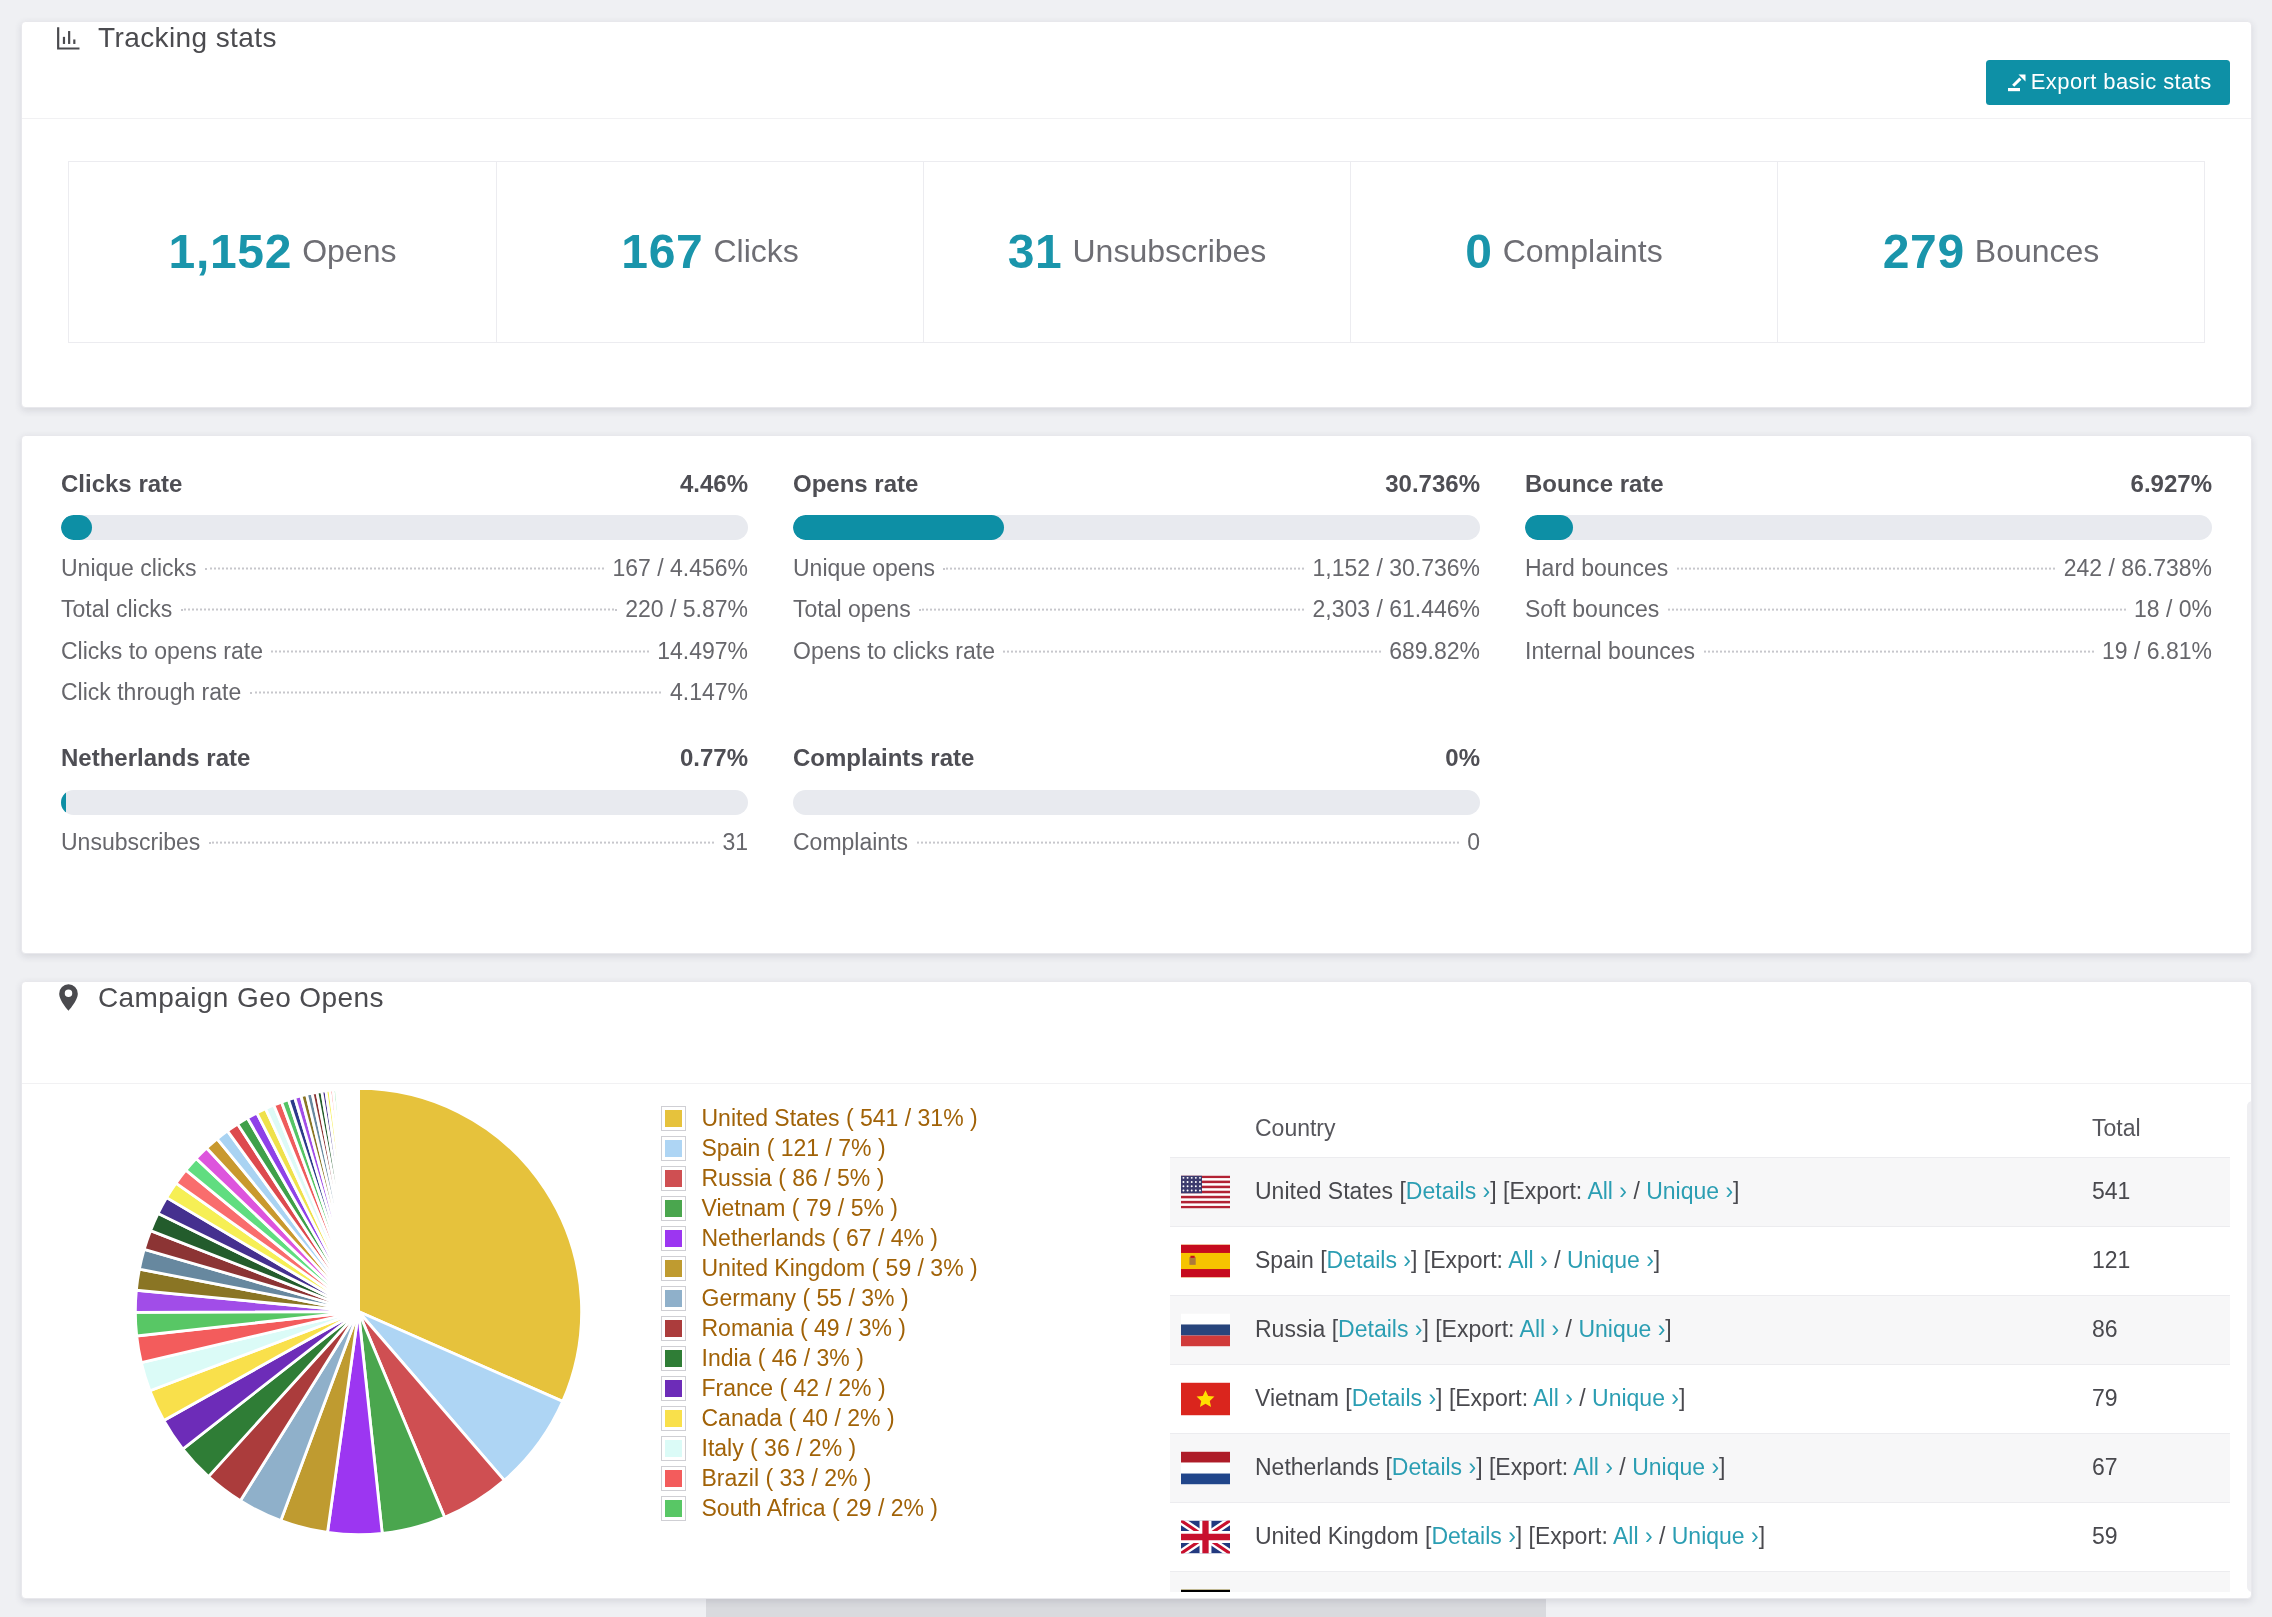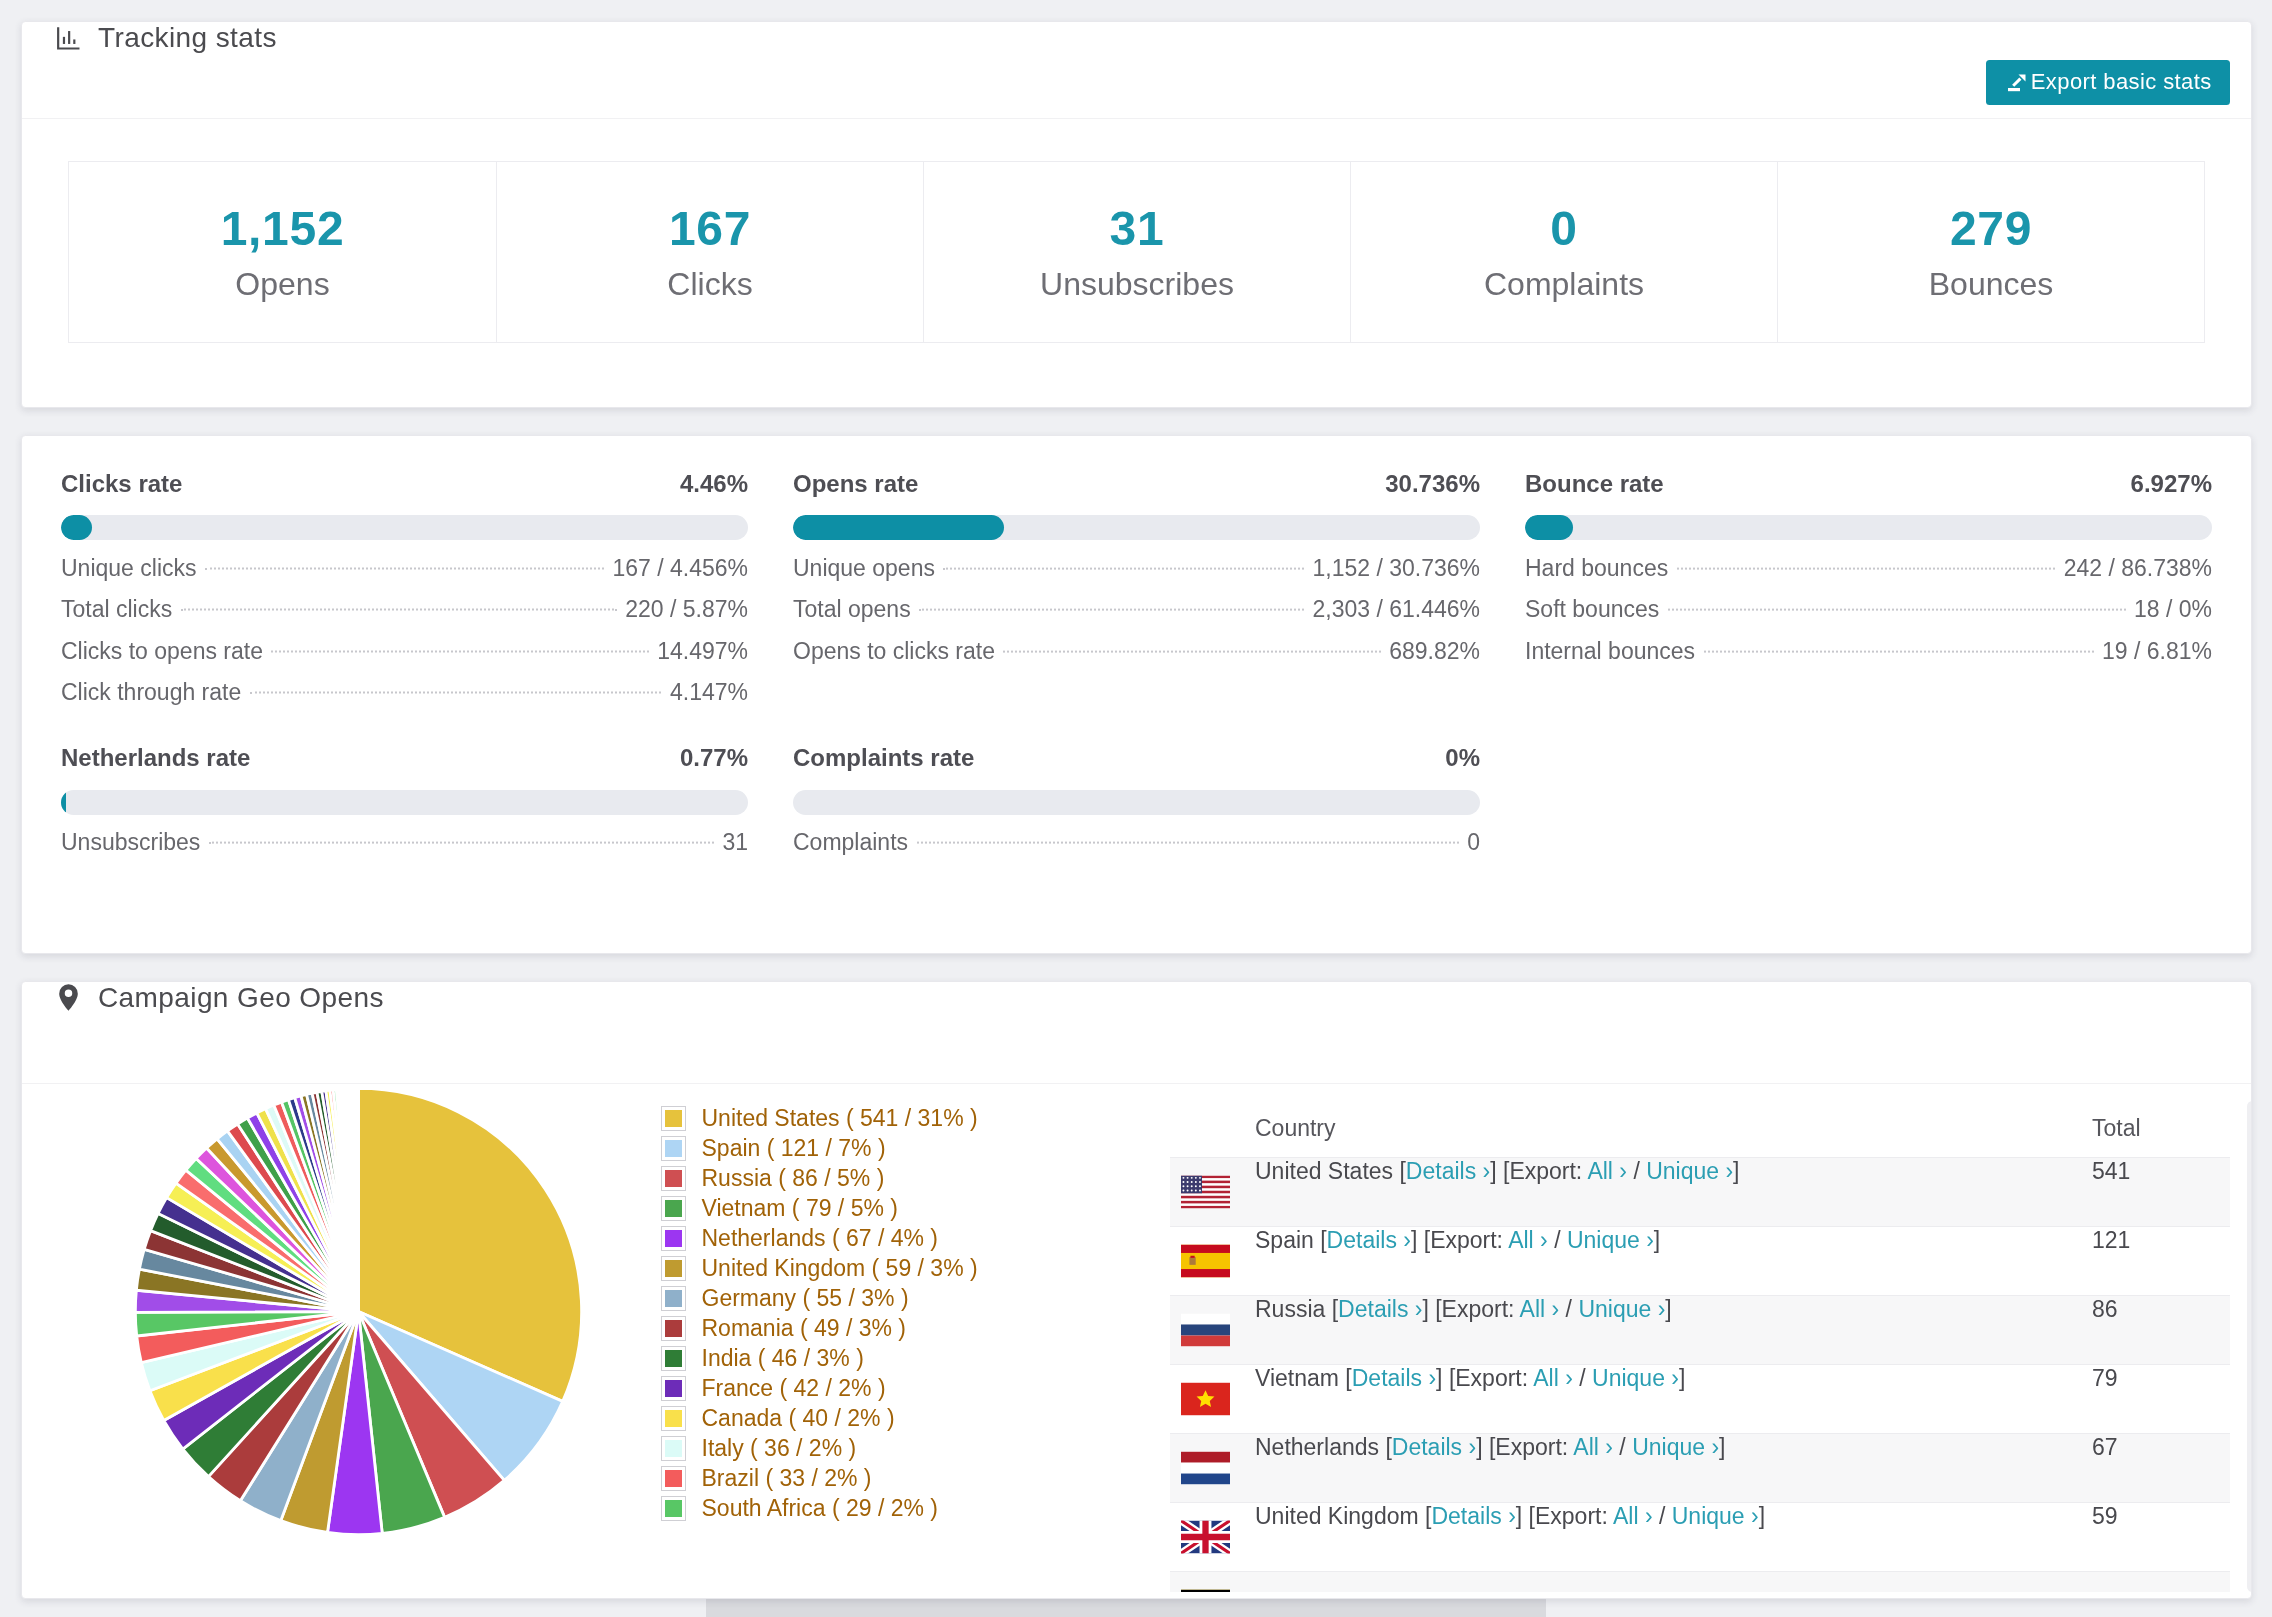--- a/index.html
+++ b/index.html
@@ -11,21 +11,21 @@
   .card-title{font-size:28px;color:#4b4b4f;letter-spacing:0.4px}
   .hicon{width:31px;height:31px;margin-right:14px;flex:0 0 auto}
 
   
   #card-tracking{margin-top:20.5px;height:387px}
   .export-btn{position:absolute;top:38px;right:21px;height:45px;display:flex;align-items:center;gap:2px;
       padding:0 18.4px;background:#0e90a6;color:#fff;font-size:22px;border:none;border-radius:3.5px;cursor:pointer;
       font-family:inherit;letter-spacing:0.4px}
   .stats-row{margin:42px 46px 0;height:180px;display:grid;grid-template-columns:repeat(5,1fr);
       border:0.7px solid #ececf0}
-  .stat-cell{display:flex;flex-direction:column;align-items:center;justify-content:center;gap:10px;
+  .stat-cell{display:flex;flex-direction:row;align-items:center;justify-content:center;gap:10px;
       border-left:0.7px solid #ececf0}
   .stat-cell:first-child{border-left:none}
   .stat-value{font-size:48px;font-weight:bold;color:#1a95ab;letter-spacing:0.7px}
   .stat-label{font-size:32px;color:#6e6e74}
 
   
   #card-rates{margin-top:27px;height:519px;padding:34px 39px}
   .rates-grid{display:grid;grid-template-columns:repeat(3,1fr);column-gap:45px;row-gap:38px;align-items:start}
   .rate-head{display:flex;justify-content:space-between;font-size:24px;font-weight:bold;color:#4e4e54;line-height:28px}
   .bar{margin-top:17.6px;height:25.4px;background:#e8eaef;border-radius:12.7px;overflow:hidden}
@@ -40,21 +40,21 @@
   #card-geo .card-header{height:101px}
   #geo-pie{position:absolute;left:107px;top:100px;width:459px;height:459px}
   #geo-legend{position:absolute;left:639px;top:122px}
   .legend-item{display:flex;align-items:center;height:30px;gap:15.5px;font-size:23px;color:#a16207}
   .swatch{width:23px;height:23px;border:0.7px solid #cfcfd4;background:#fff;display:flex;
           align-items:center;justify-content:center;flex:0 0 auto}
   .swatch i{display:block;width:17.6px;height:17.6px}
 
   #geo-table{position:absolute;left:1148px;top:119px;width:1060px;height:491px;overflow:hidden;font-size:23px}
   .t-head{display:flex;height:56px;align-items:center;color:#56565c;border-bottom:0.7px solid #ececef}
-  .t-row{position:relative;display:flex;height:68px;border-bottom:0.7px solid #ececef;color:#49494e}
+  .t-row{position:relative;display:flex;align-items:center;height:68px;border-bottom:0.7px solid #ececef;color:#49494e}
   .t-row.odd{background:#f7f7f8}
   .c-country{width:922px;box-sizing:border-box;padding-left:85px;white-space:nowrap}
   .c-total{flex:1}
   .flag{position:absolute;left:11.3px;top:50%;transform:translateY(-50%);width:49px;height:33px;display:block}
   a.tlink{color:#2b9eb3;text-decoration:none;cursor:pointer}
   #geo-scrollbar{position:absolute;left:2225px;top:119px;width:10.6px;height:491px;background:#efeff2;border-radius:5.6px}
   #bottom-pill{position:absolute;left:706px;top:1582px;width:840px;height:49px;background:#d9dade;
       border-radius:11.3px;z-index:0}
 </style>
 </head>

